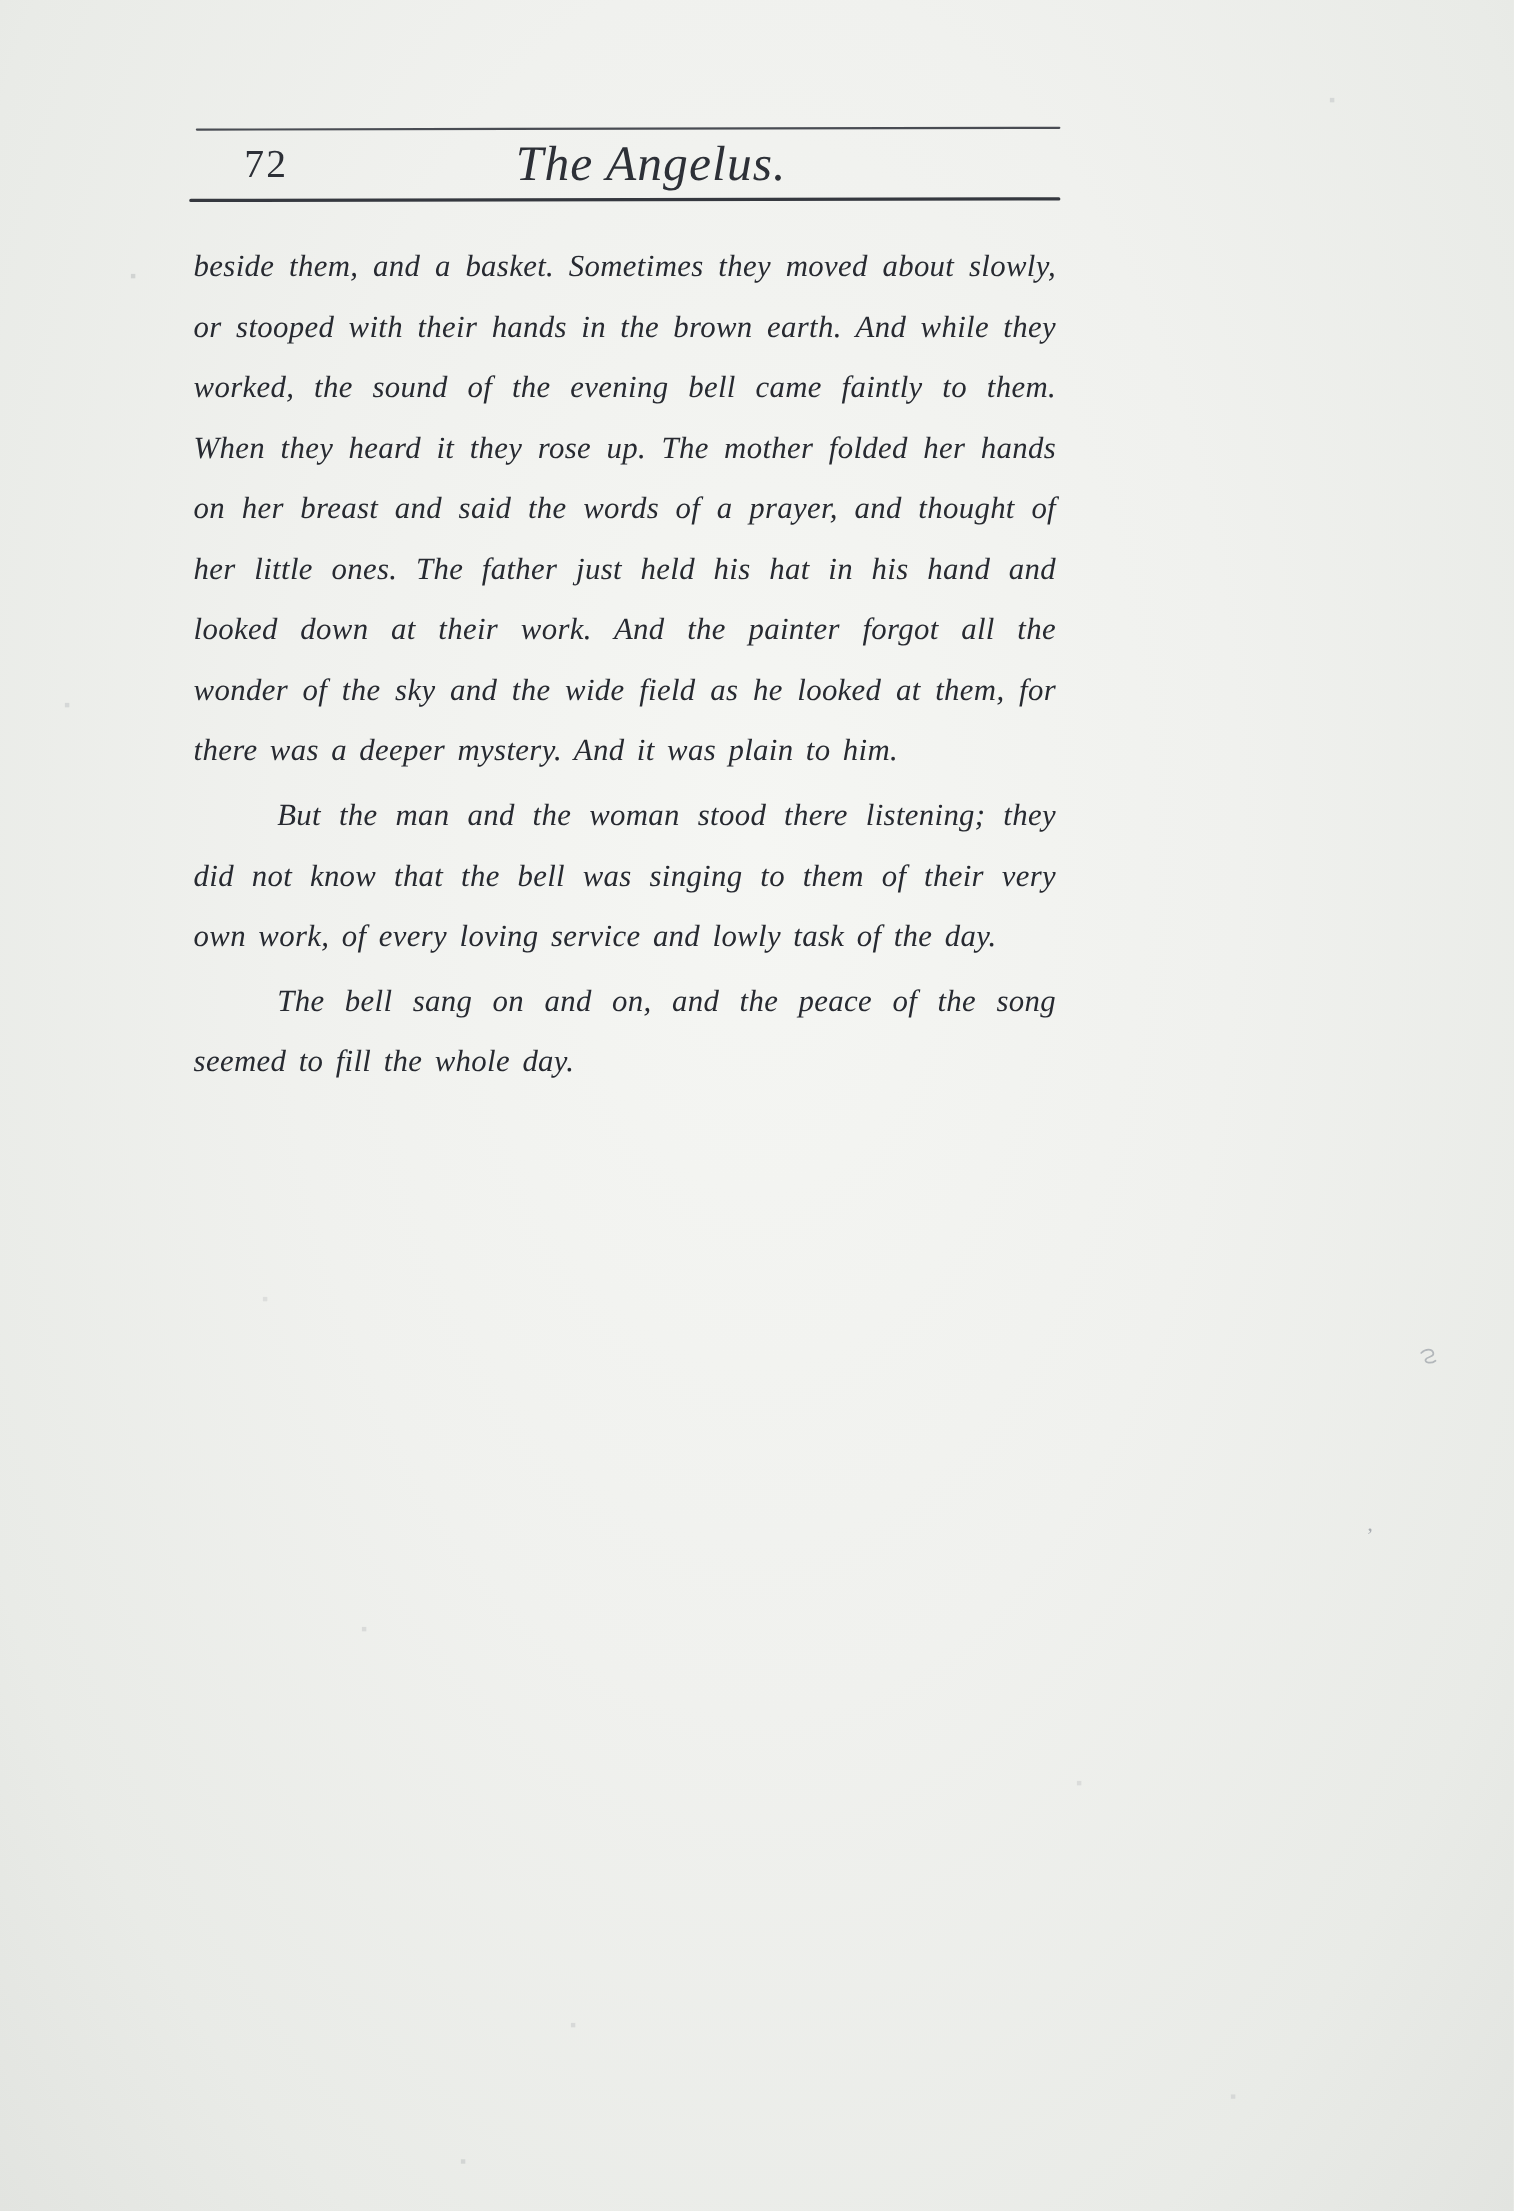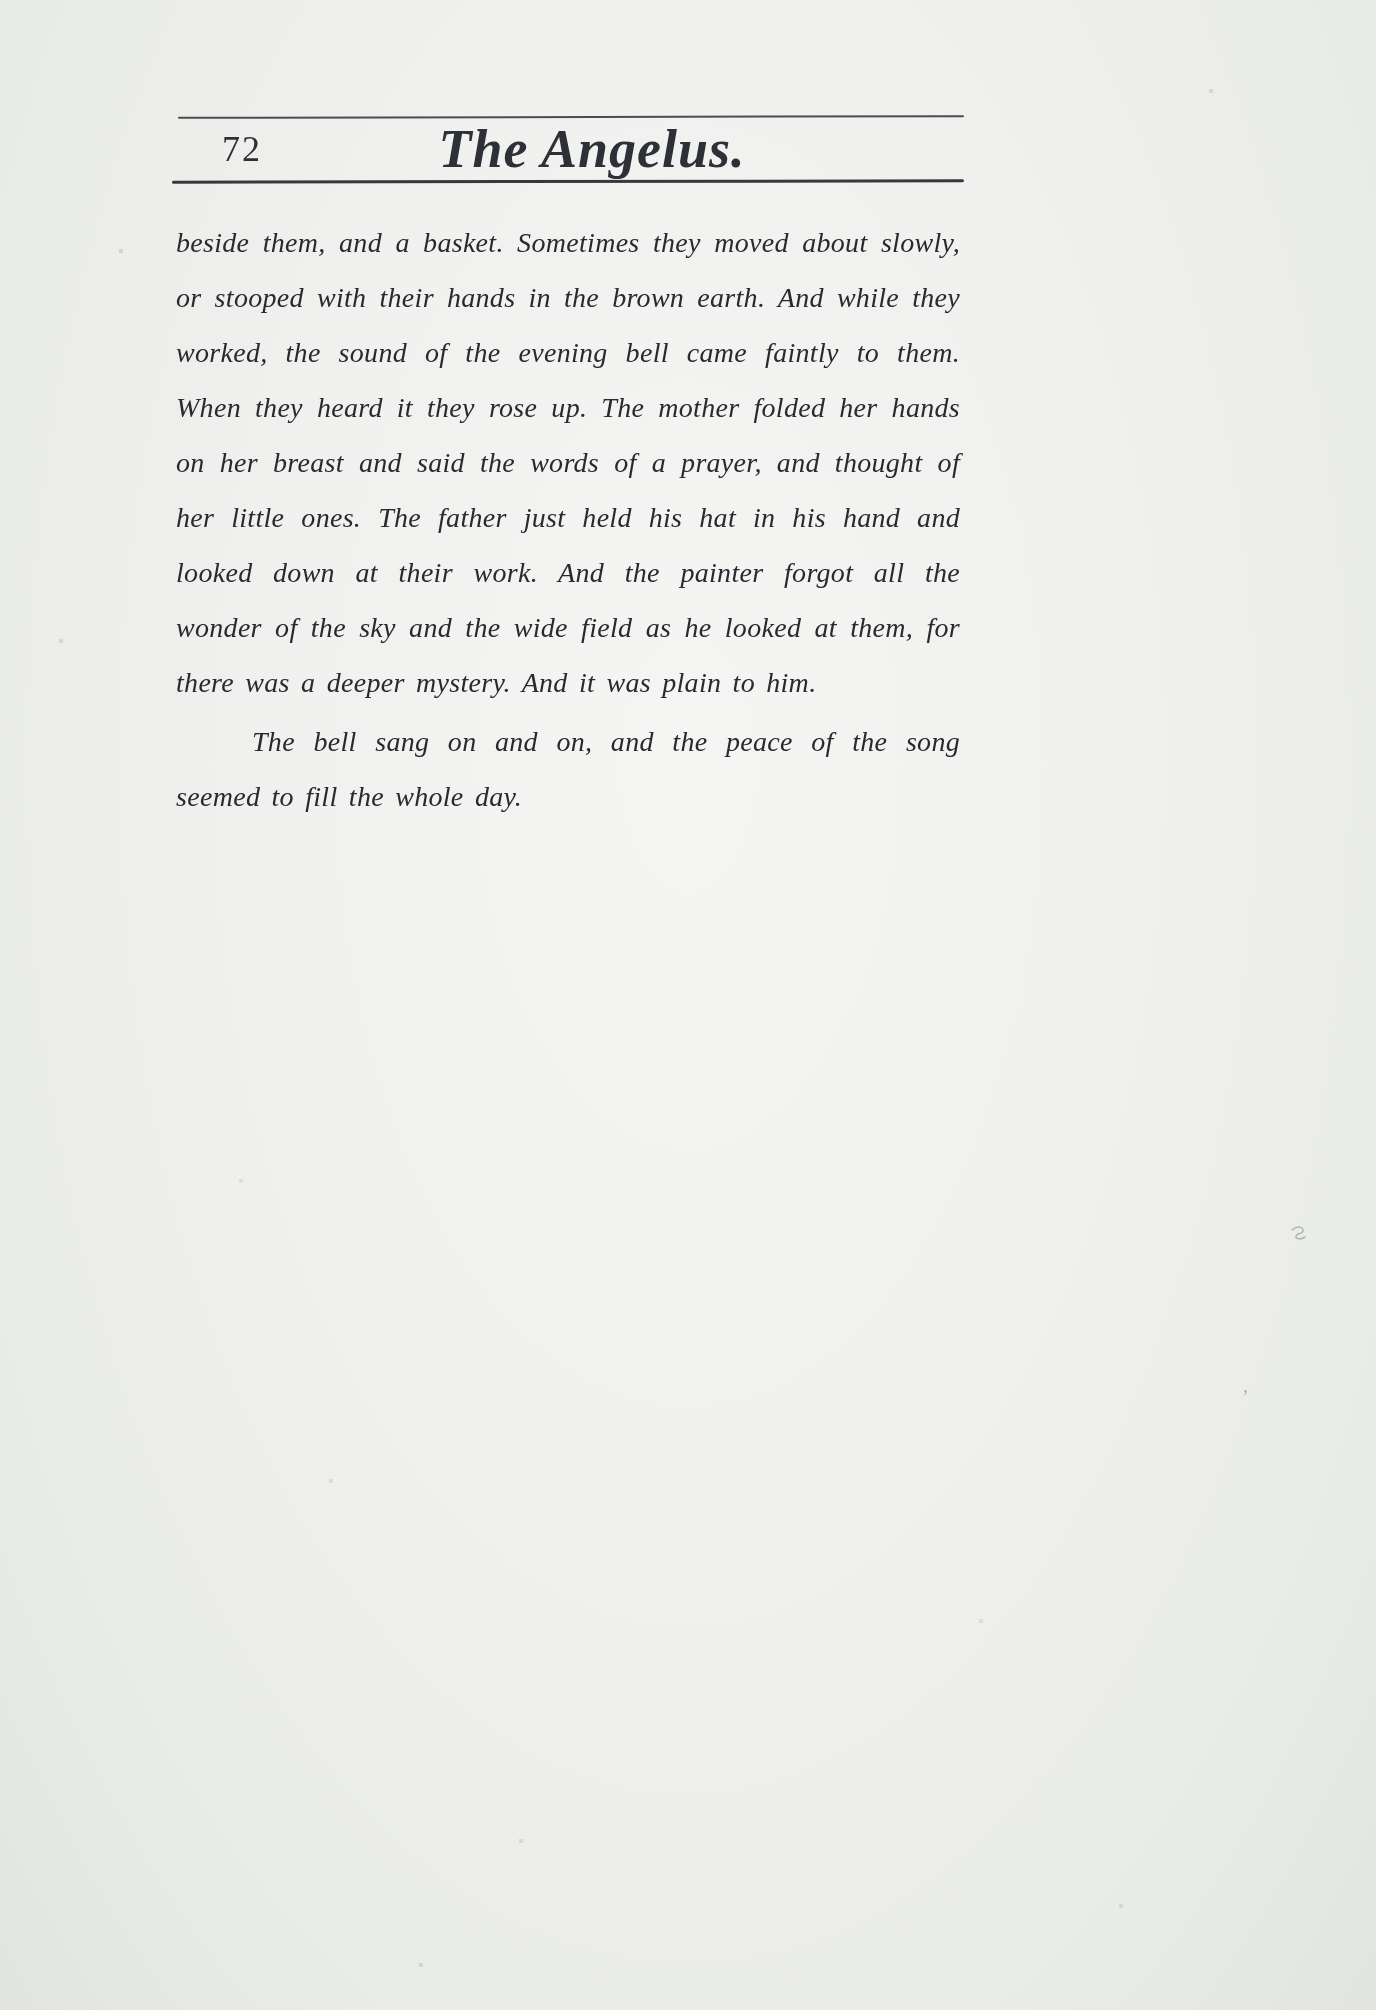--- a/index.html
+++ b/index.html
@@ -56,24 +56,23 @@
     letter-spacing: 2px;
     color: #2d3037;
     padding-left: 2px;
   }
   .page-title {
     position: absolute;
     left: 0;
     right: 0;
     text-align: center;
     font-style: italic;
-    font-size: 54px;
+    font-size: 45px;
     letter-spacing: 1px;
     color: #2d3037;
-    font-weight: bold;
   }
   
   .body-text {
     margin-top: 32px;
   }
   .body-text p {
     margin: 4px;
     font-size: 28px;
     line-height: 55px;
     text-align: justify;
@@ -133,20 +132,21 @@
       <div class="rule rule-top"></div>
       <div class="header-row">
         <span class="page-num">72</span>
         <span class="page-title">The Angelus.</span>
       </div>
       <div class="rule rule-bottom"></div>
     </div>
 
     <div class="body-text">
       <p>beside them, and a basket. Sometimes they moved about slowly, or stooped with their hands in the brown earth. And while they worked, the sound of the evening bell came faintly to them. When they heard it they rose up. The mother folded her hands on her breast and said the words of a prayer, and thought of her little ones. The father just held his hat in his hand and looked down at their work. And the painter forgot all the wonder of the sky and the wide field as he looked at them, for there was a deeper mystery. And it was plain to him.</p>
+      <p class="indent">But the man and the woman stood there listening; they did not know that the bell was singing to them of their very own work, of every loving service and lowly task of the day.</p>
       <p class="indent">The bell sang on and on, and the peace of the song seemed to fill the whole day.</p>
     </div>
 
   </div>
 
   <svg class="scan-mark-1" viewBox="0 0 22 20" xmlns="http://www.w3.org/2000/svg">
     <path d="M4 6 C 8 2, 14 2, 15 6 C 16 10, 9 9, 8 12 C 7 15, 13 16, 17 13" fill="none" stroke="#858b95" stroke-width="1.6" stroke-linecap="round"></path>
   </svg>
 
   <span class="scan-mark-2">ʼ</span>

